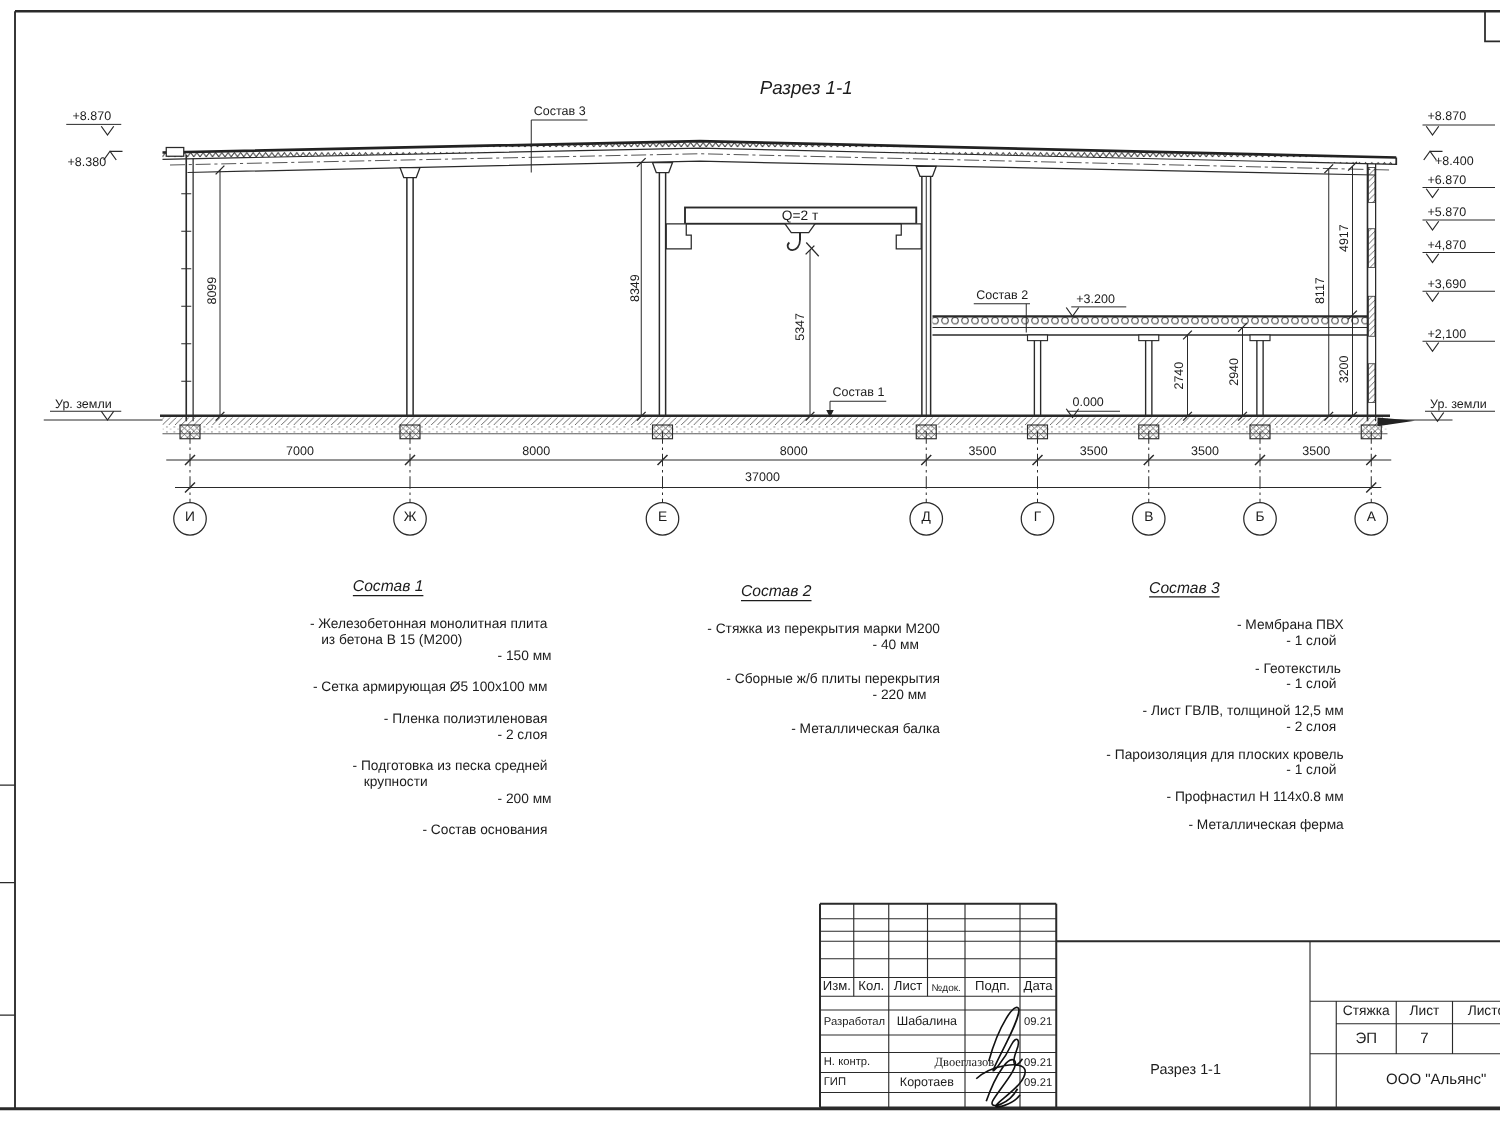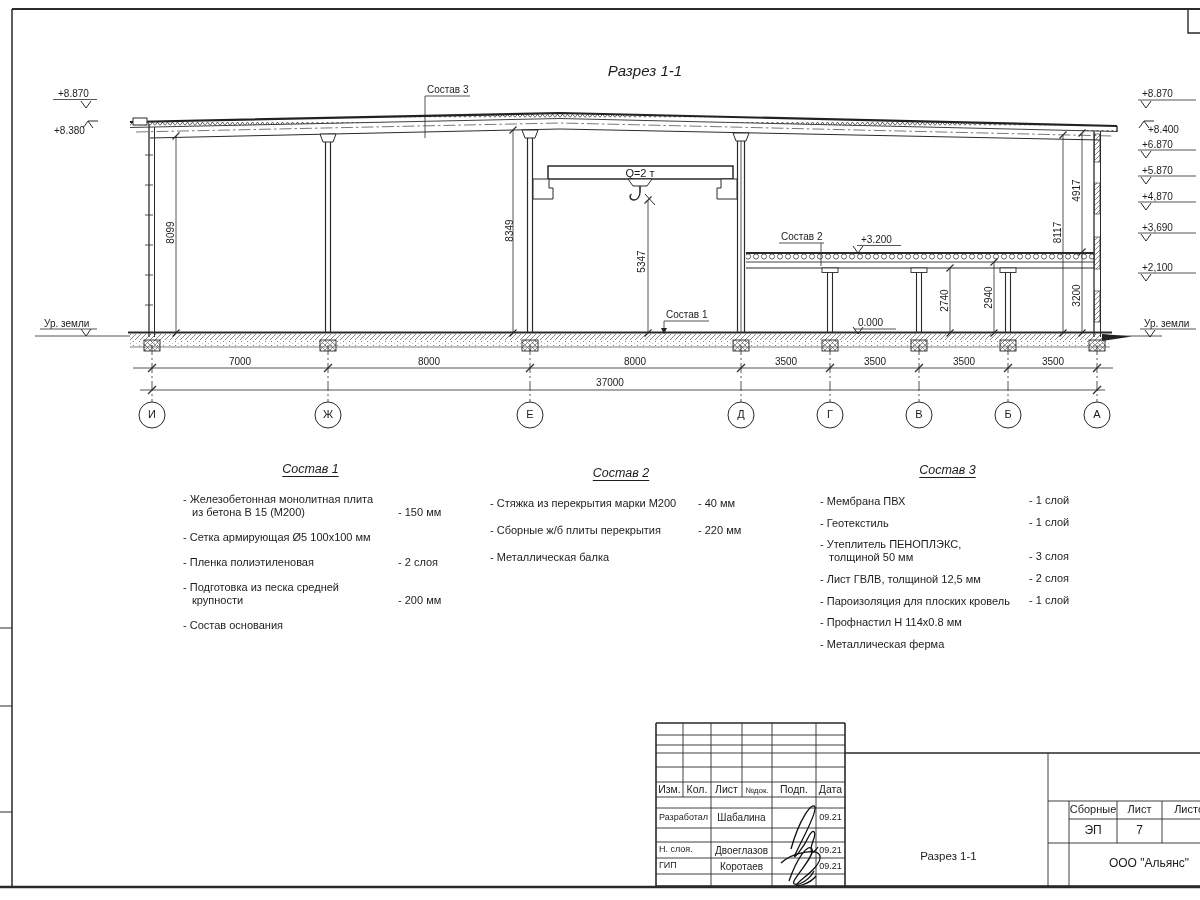--- a/index.html
+++ b/index.html
@@ -15,21 +15,21 @@
   .s105{font-size:10.5px;}
   .s11{font-size:11px;}
   .s115{font-size:11.5px;}
   .s12{font-size:12px;}
   .s15{font-size:15px;}
   .s8{font-size:8px;}
   .vd{position:absolute;width:60px;text-align:center;transform:rotate(-90deg);font-size:10px;}
   .comp{position:absolute;font-size:11px;}
   .comp .ct{display:block;text-align:center;font-style:italic;font-size:12.5px;
             text-decoration:underline;text-underline-offset:3px;margin-bottom:17px;}
-  .comp .row{display:flex;align-items:flex-end;margin-bottom:12px;}
+  .comp .row{display:flex;align-items:flex-end;margin-bottom:12px;flex-direction:column;}
   .comp .t{flex:1;white-space:pre-line;padding-left:9px;text-indent:-9px;line-height:13px;}
   .comp .v{width:50px;white-space:nowrap;line-height:13px;}
   .comp1 .v{width:40px;}
   .comp2 .row{margin-bottom:14px;}
   .comp2 .v{width:54px;}
   .comp3 .row{margin-bottom:9px;}
   .comp3 .t{line-height:12.5px;}
   .comp3 .v{width:46px;}
 </style>
 </head>
@@ -327,25 +327,20 @@
     <span class="ct">Состав 3</span>
     <div class="row">
         <span class="t">- Мембрана ПВХ</span>
         <span class="v">- 1 слой</span>
       </div>
     <div class="row">
         <span class="t">- Геотекстиль</span>
         <span class="v">- 1 слой</span>
       </div>
     <div class="row">
-        <span class="t">- Утеплитель ПЕНОПЛЭКС,
-толщиной 50 мм</span>
-        <span class="v">- 3 слоя</span>
-      </div>
-    <div class="row">
         <span class="t">- Лист ГВЛВ, толщиной 12,5 мм</span>
         <span class="v">- 2 слоя</span>
       </div>
     <div class="row">
         <span class="t">- Пароизоляция для плоских кровель</span>
         <span class="v">- 1 слой</span>
       </div>
     <div class="row">
         <span class="t">- Профнастил Н 114х0.8 мм</span>
         <span class="v"></span>
@@ -360,30 +355,30 @@
   <span class="txt s105 c" style="left:683px;top:784px;width:28px;">Кол.</span>
   <span class="txt s105 c" style="left:711px;top:784px;width:31px;">Лист</span>
   <span class="txt s8 c" style="left:742px;top:787px;width:30px;">№док.</span>
   <span class="txt s105 c" style="left:772px;top:784px;width:44px;">Подп.</span>
   <span class="txt s105 c" style="left:816px;top:784px;width:29px;">Дата</span>
 
   <span class="txt s9" style="left:659px;top:813px;">Разработал</span>
   <span class="txt s95 c" style="left:711px;top:812px;width:61px;">Шабалина</span>
   <span class="txt s9 c" style="left:817px;top:813px;width:27px;">09.21</span>
 
-  <span class="txt s9" style="left:659px;top:845px;">Н. слоя.</span>
-  <span class="txt s95 c" style="left:711px;top:845px;width:61px;">Двоеглазов</span>
+  <span class="txt s9" style="left:659px;top:845px;">Н. контр.</span>
+  <span class="txt s95 c" style="left:741px;top:845px;width:61px;font-family:Liberation Serif, serif;">Двоеглазов</span>
   <span class="txt s9 c" style="left:817px;top:846px;width:27px;">09.21</span>
 
   <span class="txt s9" style="left:659px;top:861px;">ГИП</span>
   <span class="txt s95 c" style="left:711px;top:861px;width:61px;">Коротаев</span>
   <span class="txt s9 c" style="left:817px;top:862px;width:27px;">09.21</span>
 
   <span class="txt s115 c" style="left:886px;top:850px;width:125px;">Разрез 1-1</span>
 
-  <span class="txt s11 c" style="left:1069px;top:803px;width:48px;">Сборные</span>
+  <span class="txt s11 c" style="left:1069px;top:803px;width:48px;">Стяжка</span>
   <span class="txt s11 c" style="left:1117px;top:803px;width:45px;">Лист</span>
   <span class="txt s11 c" style="left:1162px;top:803px;width:60px;">Листов</span>
   <span class="txt s12 c" style="left:1069px;top:824px;width:48px;">ЭП</span>
   <span class="txt s12 c" style="left:1117px;top:824px;width:45px;">7</span>
   <span class="txt s12 c" style="left:1069px;top:857px;width:160px;">ООО "Альянс"</span>
 
 </div>
 
 </body></html>

